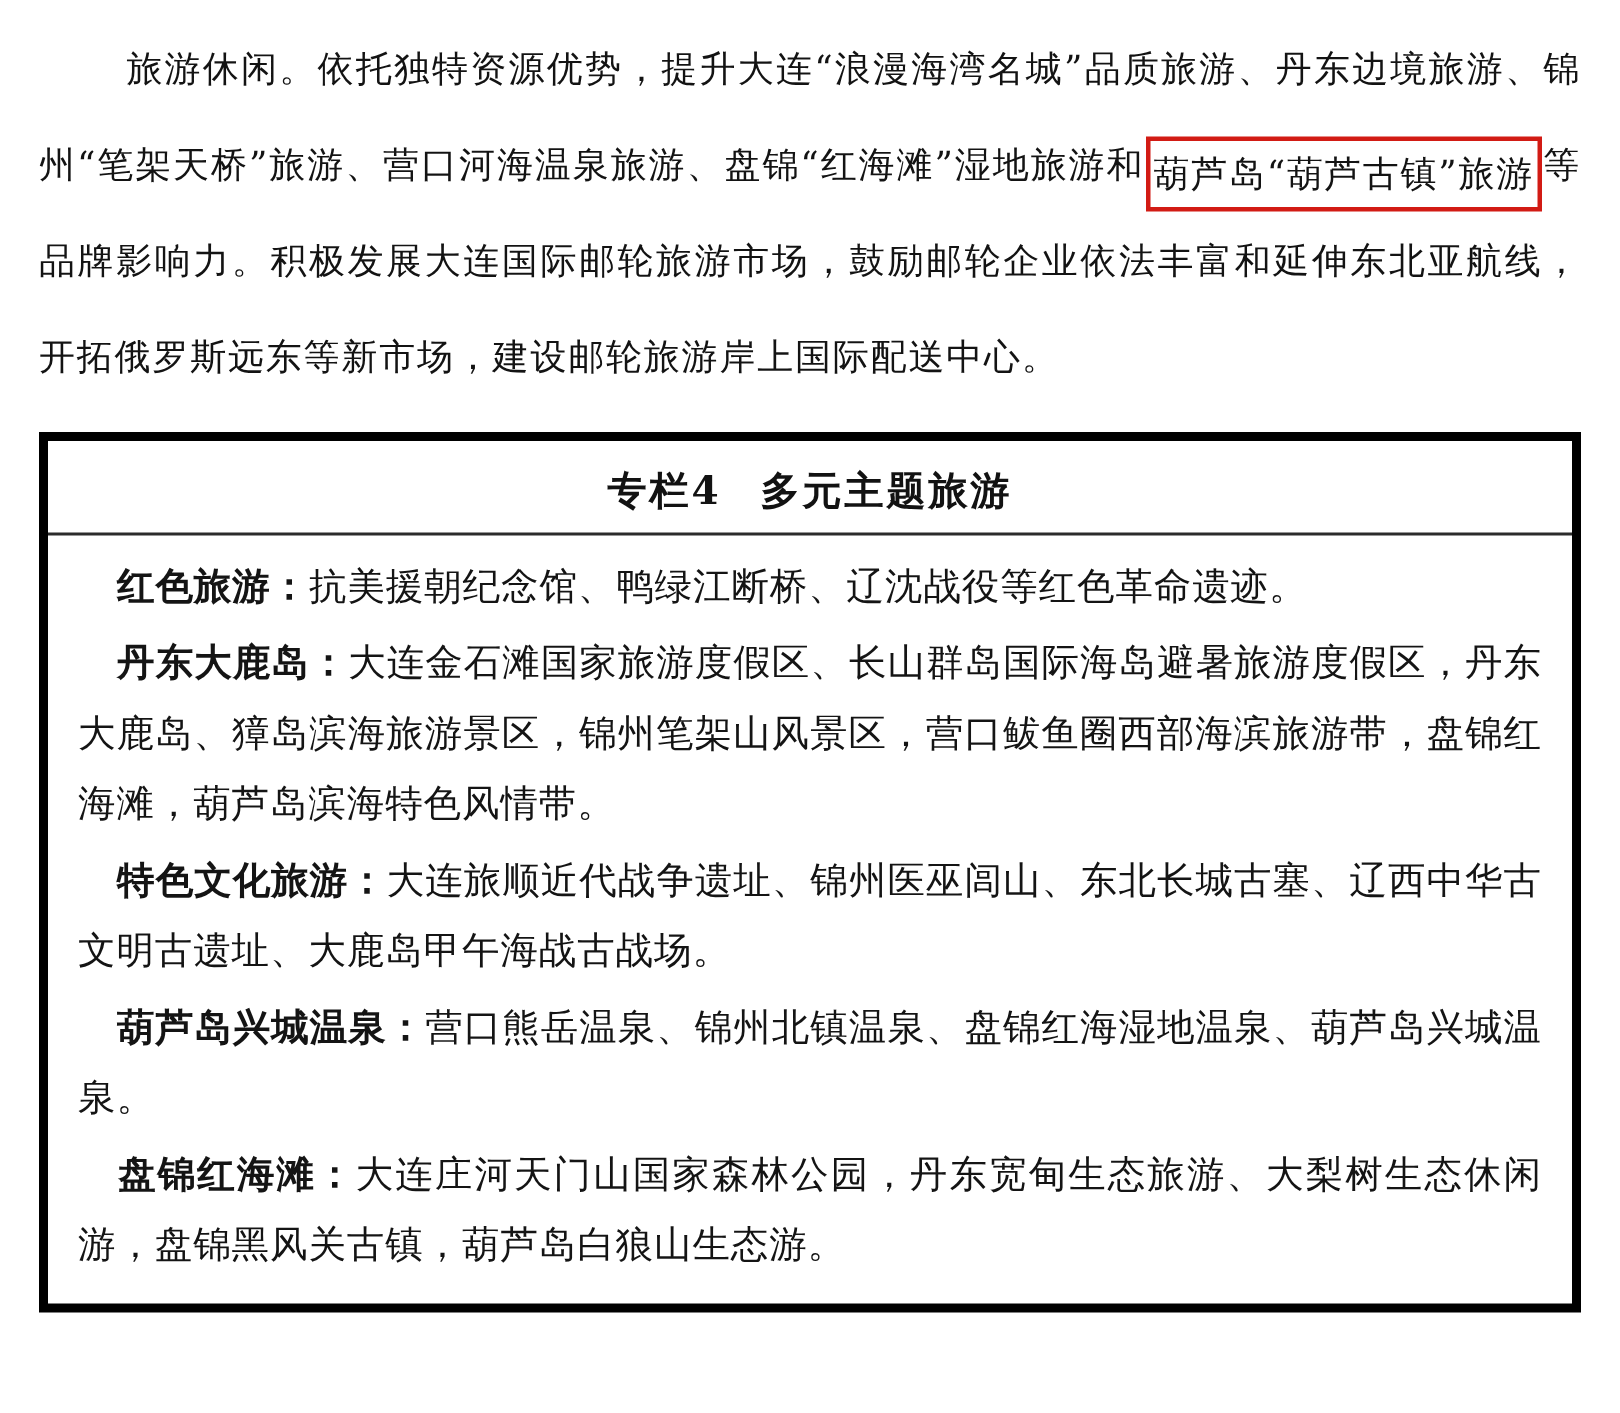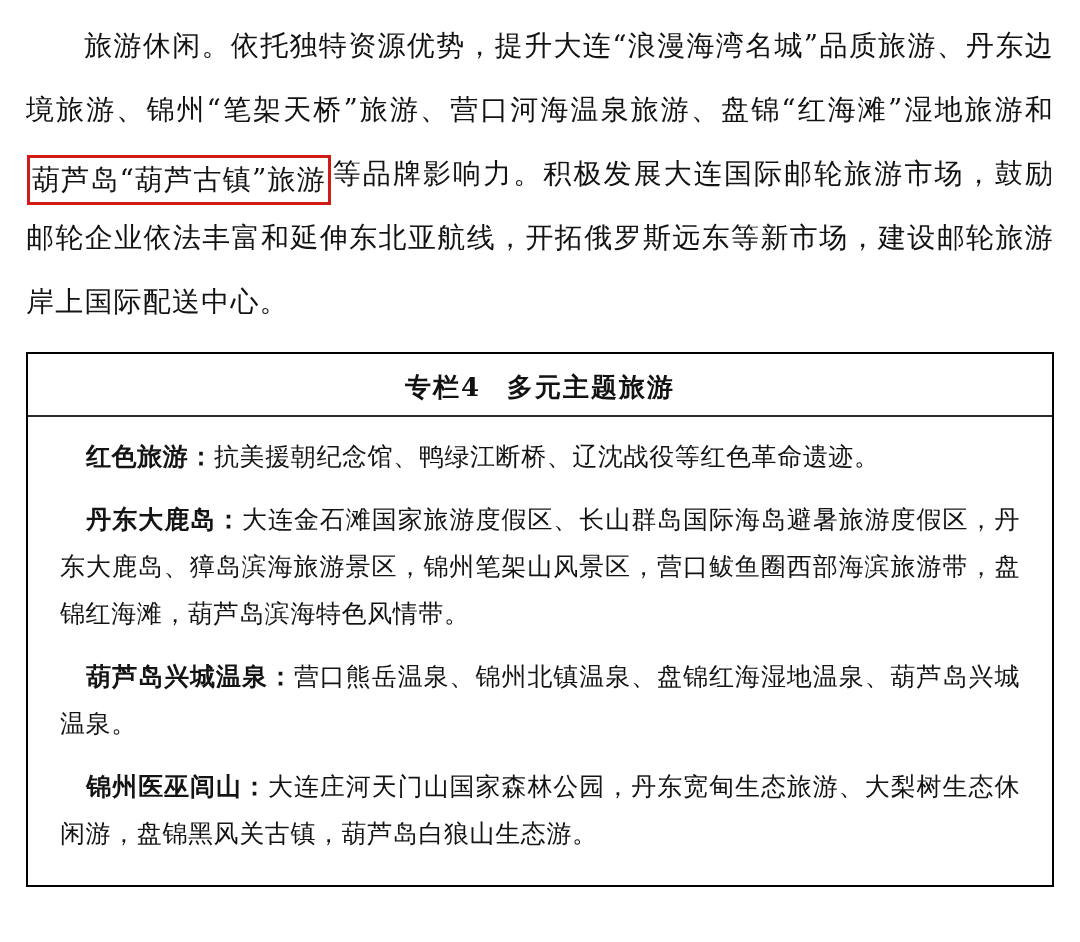--- a/index.html
+++ b/index.html
@@ -16,21 +16,21 @@
   }
   .page {
     width: 1080px;
     height: 942px;
     position: relative;
     box-sizing: border-box;
     padding: 14px 26px 0 26px;
   }
   
   .para {
-    font-size: 28px;
+    font-size: 24px;
     line-height: 64px;
     letter-spacing: 1.2px;
     text-align: justify;
     text-justify: inter-ideograph;
     margin: 0;
     color: #131313;
   }
   .para .indent {
     display: inline-block;
     width: 58px;
@@ -39,21 +39,21 @@
     display: inline-block;
     border: 3px solid #d21b14;
     padding: 0 2px;
     margin: 0 1px;
     line-height: 44px;
     vertical-align: -6px;
   }
   
   .column-box {
     margin-top: 18px;
-    border: 2px solid #000000;
+    border: 6px solid #000000;
     box-sizing: border-box;
     padding: 10px 16px 12px 16px;
     width: 1028px;
   }
   .column-title {
     text-align: center;
     font-size: 26px;
     letter-spacing: 2px;
     padding: 6px 0 10px 0;
     color: #121212;
@@ -67,21 +67,21 @@
     border: none;
     border-top: 2px solid #2b2b2b;
     margin: 0 -16px 10px -16px;
   }
   .entry {
     font-size: 25px;
     line-height: 47px;
     letter-spacing: 0.6px;
     text-align: justify;
     text-justify: inter-ideograph;
-    margin: 16px;
+    margin: 4px;
     color: #141414;
   }
   .entry .lead-indent {
     display: inline-block;
     width: 26px;
   }
   .entry-label {
     font-weight: 700;
   }
 </style>
@@ -93,19 +93,20 @@
   <p class="para"><span class="indent"></span><span>旅游休闲。依托独特资源优势，提升大连“浪漫海湾名城”品质旅游、丹东边境旅游、锦州“笔架天桥”旅游、营口河海温泉旅游、盘锦“红海滩”湿地旅游和</span><span class="highlight-box">葫芦岛“葫芦古镇”旅游</span><span>等品牌影响力。积极发展大连国际邮轮旅游市场，鼓励邮轮企业依法丰富和延伸东北亚航线，开拓俄罗斯远东等新市场，建设邮轮旅游岸上国际配送中心。</span></p>
 
   <div class="column-box">
     <div class="column-title"><span>专栏4</span><span class="gap"></span><span>多元主题旅游</span></div>
     <hr class="column-rule">
 
     <p class="entry"><span class="lead-indent"></span><span class="entry-label">红色旅游：</span><span>抗美援朝纪念馆、鸭绿江断桥、辽沈战役等红色革命遗迹。</span></p>
 
     <p class="entry"><span class="lead-indent"></span><span class="entry-label">丹东大鹿岛：</span><span>大连金石滩国家旅游度假区、长山群岛国际海岛避暑旅游度假区，丹东大鹿岛、獐岛滨海旅游景区，锦州笔架山风景区，营口鲅鱼圈西部海滨旅游带，盘锦红海滩，葫芦岛滨海特色风情带。</span></p>
 
+    <p class="entry"><span class="lead-indent"></span><span class="entry-label">特色文化旅游：</span><span>大连旅顺近代战争遗址、锦州医巫闾山、东北长城古塞、辽西中华古文明古遗址、大鹿岛甲午海战古战场。</span></p>
 
     <p class="entry"><span class="lead-indent"></span><span class="entry-label">葫芦岛兴城温泉：</span><span>营口熊岳温泉、锦州北镇温泉、盘锦红海湿地温泉、葫芦岛兴城温泉。</span></p>
 
-    <p class="entry"><span class="lead-indent"></span><span class="entry-label">锦州医巫闾山：</span><span>大连庄河天门山国家森林公园，丹东宽甸生态旅游、大梨树生态休闲游，盘锦黑风关古镇，葫芦岛白狼山生态游。</span></p>
+    <p class="entry"><span class="lead-indent"></span><span class="entry-label">盘锦红海滩：</span><span>大连庄河天门山国家森林公园，丹东宽甸生态旅游、大梨树生态休闲游，盘锦黑风关古镇，葫芦岛白狼山生态游。</span></p>
   </div>
 
 </div>
 
 </body></html>

